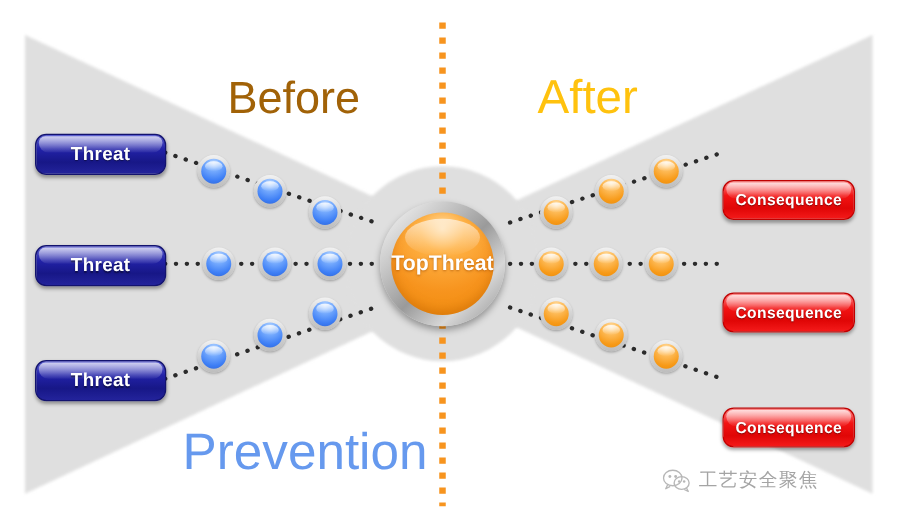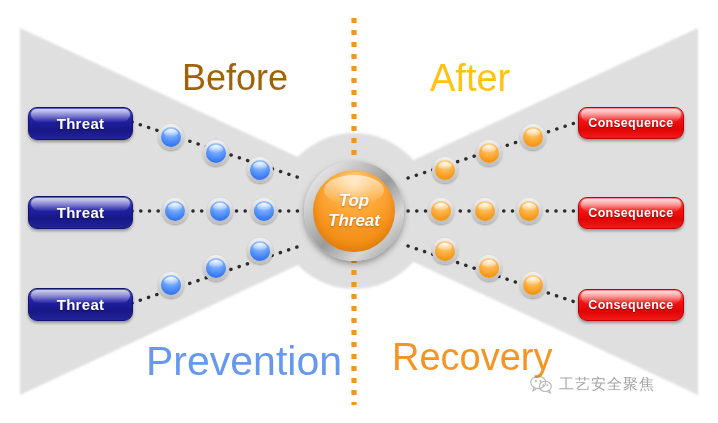--- a/index.html
+++ b/index.html
@@ -41,20 +41,21 @@
     width:103px;height:31px;
     font-size:15px;
     background:linear-gradient(to bottom,#5c5fcf 0%,#2222a8 36%,#171787 70%,#23239b 100%);
     border:1px solid #13136e;
   }
   .consequence{
     width:104px;height:30px;
     font-size:12.5px;
     background:linear-gradient(to bottom,#ff8e8e 0%,#f31414 38%,#e00606 72%,#f41a1a 100%);
     border:1px solid #c00000;
+    margin-top:37px;
   }
   .pill span{position:relative;z-index:2;}
 
   
   .node{
     position:absolute;
     width:26px;height:26px;border-radius:50%;
     background:linear-gradient(to bottom,#f2f2f2,#d5d5d5 45%,#bdbdbd);
     box-shadow:0 1px 2px rgba(0,0,0,.28);
   }
@@ -78,21 +79,21 @@
   #top-event{
     position:absolute;
     left:304px;top:161px;width:100px;height:100px;border-radius:50%;
     background:linear-gradient(135deg,#fdfdfd 0%,#c9c9c9 28%,#9a9a9a 52%,#d7d7d7 74%,#8f8f8f 100%);
     box-shadow:0 3px 6px rgba(0,0,0,.35);
   }
   #top-event .inner{
     position:absolute;left:9px;top:9px;width:82px;height:82px;border-radius:50%;
     background:radial-gradient(circle at 50% 16%,#ffd79a 0%,#ffb347 22%,#f7941e 62%,#ef8a08 100%);
     box-shadow:inset 0 -4px 8px rgba(180,90,0,.35);
-    display:flex;flex-direction:column;align-items:center;justify-content:center;font-style:italic;
+    display:flex;flex-direction:row;align-items:center;justify-content:center;
   }
   #top-event .inner::after{
     content:"";position:absolute;left:11px;top:5px;width:60px;height:30px;border-radius:50%;
     background:linear-gradient(to bottom,rgba(255,255,255,.62),rgba(255,255,255,0));
   }
   #top-event .tl{
     position:relative;z-index:3;color:#fff;font-weight:bold;font-size:17px;
     line-height:20px;text-shadow:0 1px 2px rgba(150,70,0,.6);
   }
 
@@ -246,21 +247,20 @@
   <div id="top-event">
     <div class="inner">
       <div class="tl">Top</div>
       <div class="tl">Threat</div>
     </div>
   </div>
 
   <div class="biglabel" id="label-before">Before</div>
   <div class="biglabel" id="label-after">After</div>
   <div class="biglabel" id="label-prevention">Prevention</div>
-  <div class="biglabel" id="label-recovery">Recovery</div>
 
   <div id="watermark">
     <svg width="22" height="19" viewBox="0 0 22 19">
       <ellipse cx="8.2" cy="7.4" rx="7.4" ry="6.2" fill="none" stroke="#8c8c8c" stroke-width="1.1"></ellipse>
       <path d="M4.2,12.6 L2.6,16 L6.2,14.1" fill="none" stroke="#8c8c8c" stroke-width="1.1" stroke-linejoin="round"></path>
       <ellipse cx="15.3" cy="11.4" rx="6.0" ry="5.1" fill="none" stroke="#8c8c8c" stroke-width="1.1"></ellipse>
       <path d="M19.2,15.4 L20.6,18.2 L17.4,16.6" fill="none" stroke="#8c8c8c" stroke-width="1.1" stroke-linejoin="round"></path>
       <circle cx="5.9" cy="6.2" r="1.15" fill="#8c8c8c"></circle>
       <circle cx="10.5" cy="6.2" r="1.15" fill="#8c8c8c"></circle>
       <circle cx="13.3" cy="10.2" r="1.0" fill="#8c8c8c"></circle>

